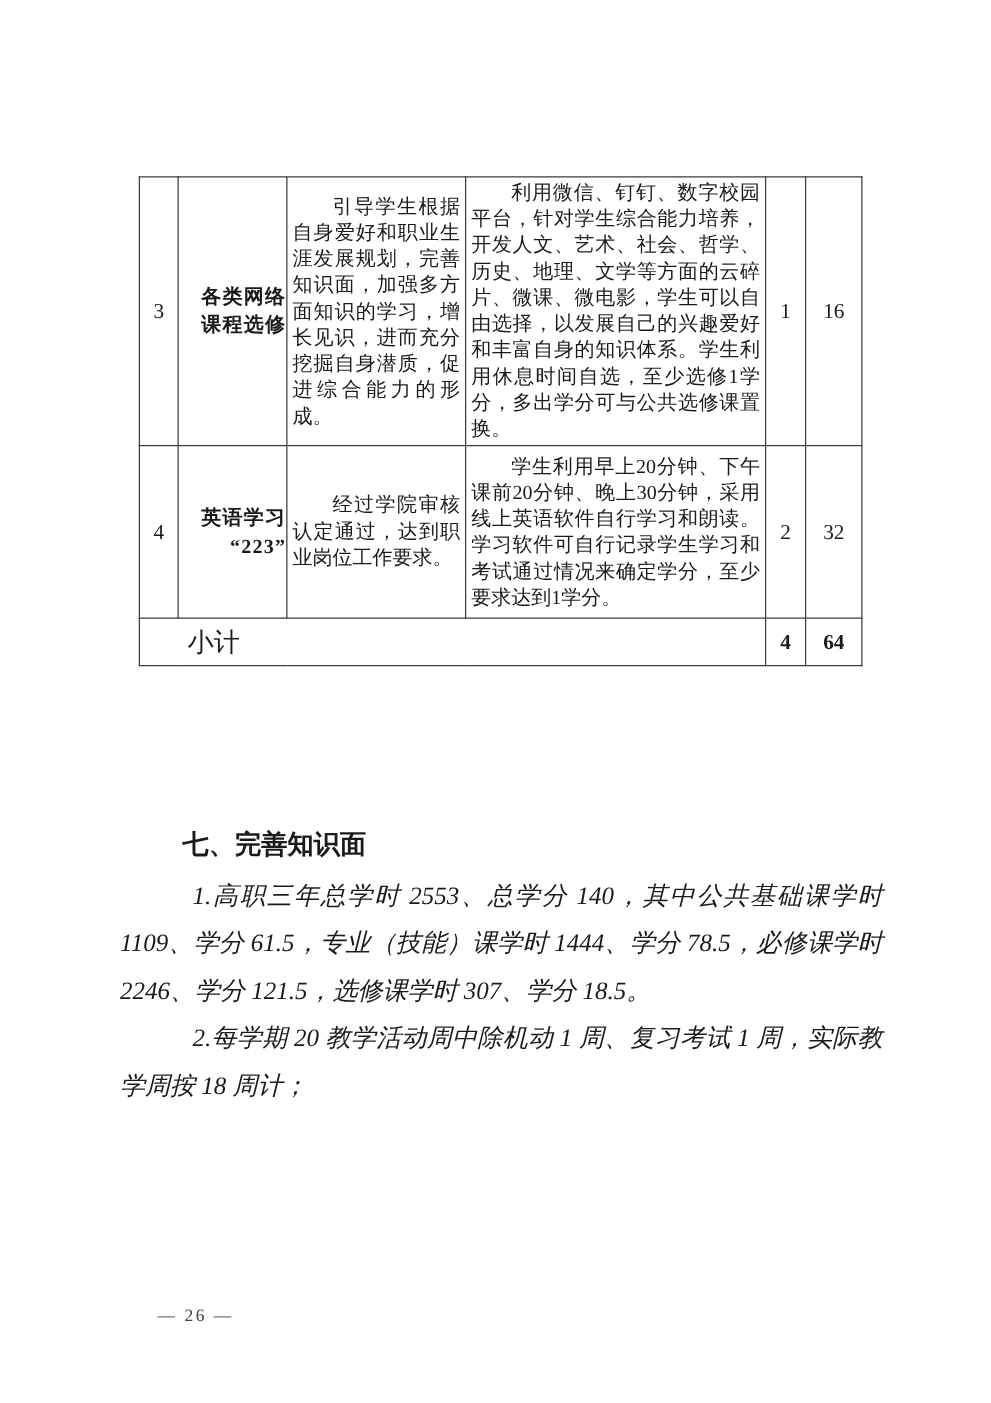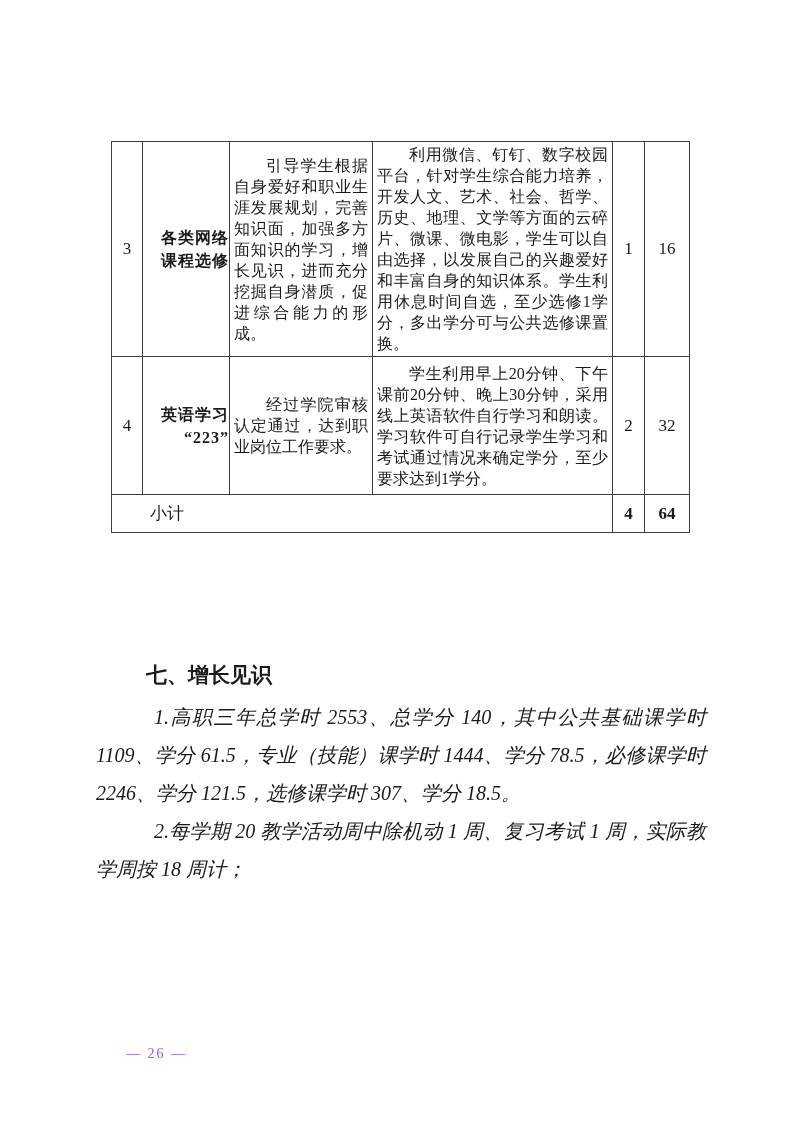--- a/index.html
+++ b/index.html
@@ -53,21 +53,21 @@
     text-indent: 2em;
     font-size: 16px;
     line-height: 21px;
   }
   .c-num {
     text-align: center;
     font-size: 17px;
   }
   .c-subtotal-label {
     padding-left: 38px;
-    font-size: 17px;
+    font-size: 21px;
   }
   .bold { font-weight: bold; }
   .c-note {
     padding: 4px 6px;
     text-align: justify;
     text-indent: 2em;
     font-size: 16px;
     line-height: 23px;
     vertical-align: top;
   }
@@ -95,21 +95,21 @@
     font-style: italic;
   }
 
   
   .page-number {
     position: absolute;
     left: 126px;
     top: 1046px;
     font-size: 14px;
     letter-spacing: 2px;
-    color: #8b5cf6;
+    color: #404040;
   }
 </style>
 </head>
 <body>
 
 <div class="page">
 
   <table class="course-table">
     <colgroup>
       <col style="width:31px">
@@ -140,20 +140,20 @@
       </tr>
       <tr class="row-subtotal">
         <td class="c-subtotal-label" colspan="4">小计</td>
         <td class="c-num bold">4</td>
         <td class="c-num bold">64</td>
       </tr>
     </tbody>
   </table>
 
   <div class="section">
-    <div class="section-heading">七、增长见识</div>
+    <div class="section-heading">七、完善知识面</div>
     <p>1.高职三年总学时 2553、总学分 140，其中公共基础课学时 1109、学分 61.5，专业（技能）课学时 1444、学分 78.5，必修课学时 2246、学分 121.5，选修课学时 307、学分 18.5。</p>
     <p>2.每学期 20 教学活动周中除机动 1 周、复习考试 1 周，实际教学周按 18 周计；</p>
   </div>
 
   <div class="page-number">— 26 —</div>
 
 </div>
 
 </body></html>

